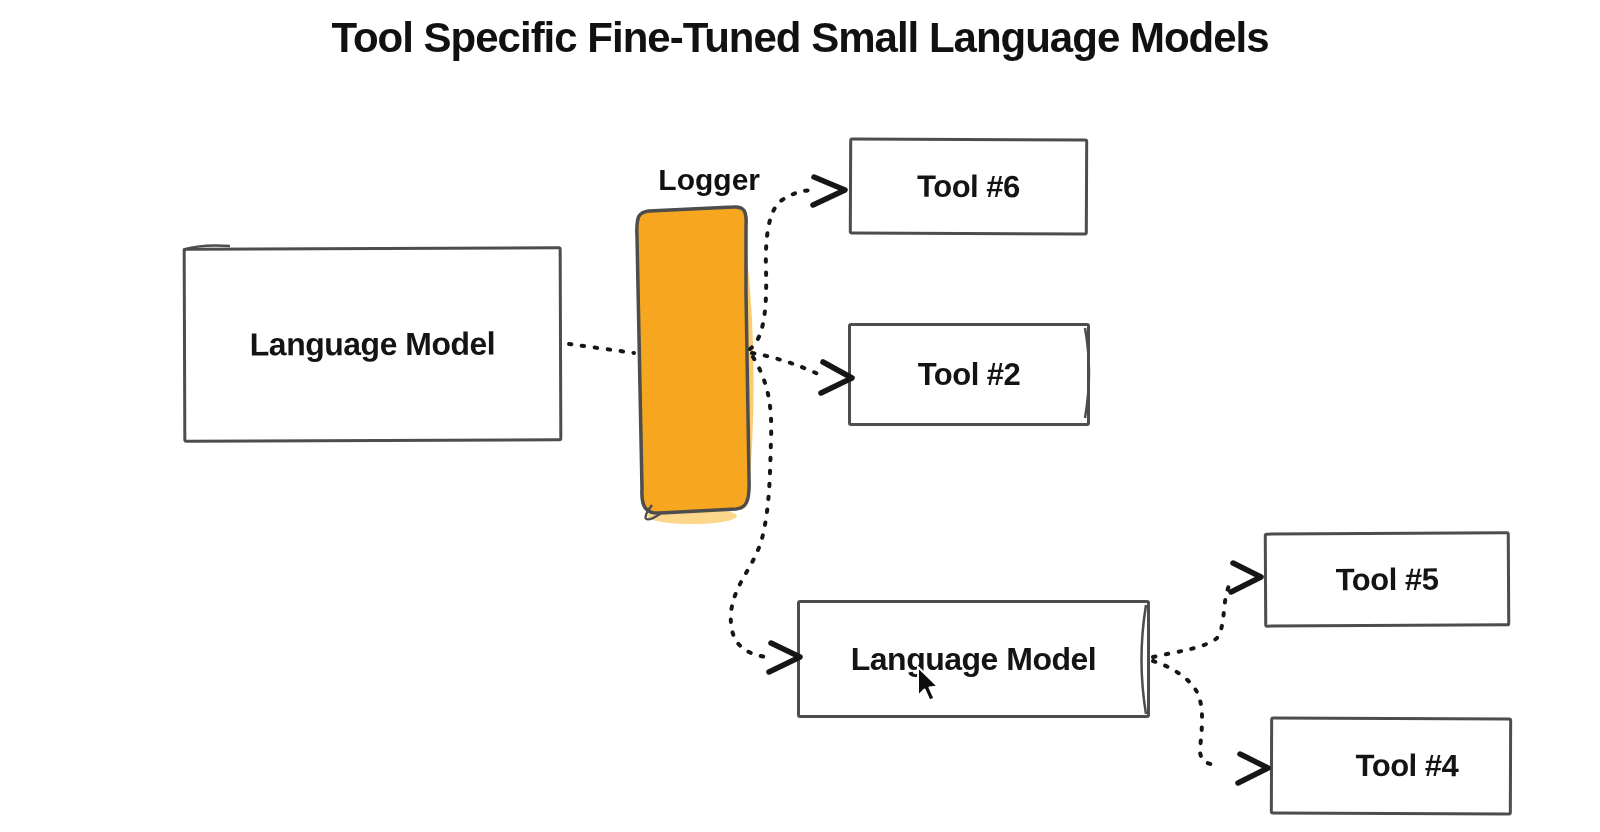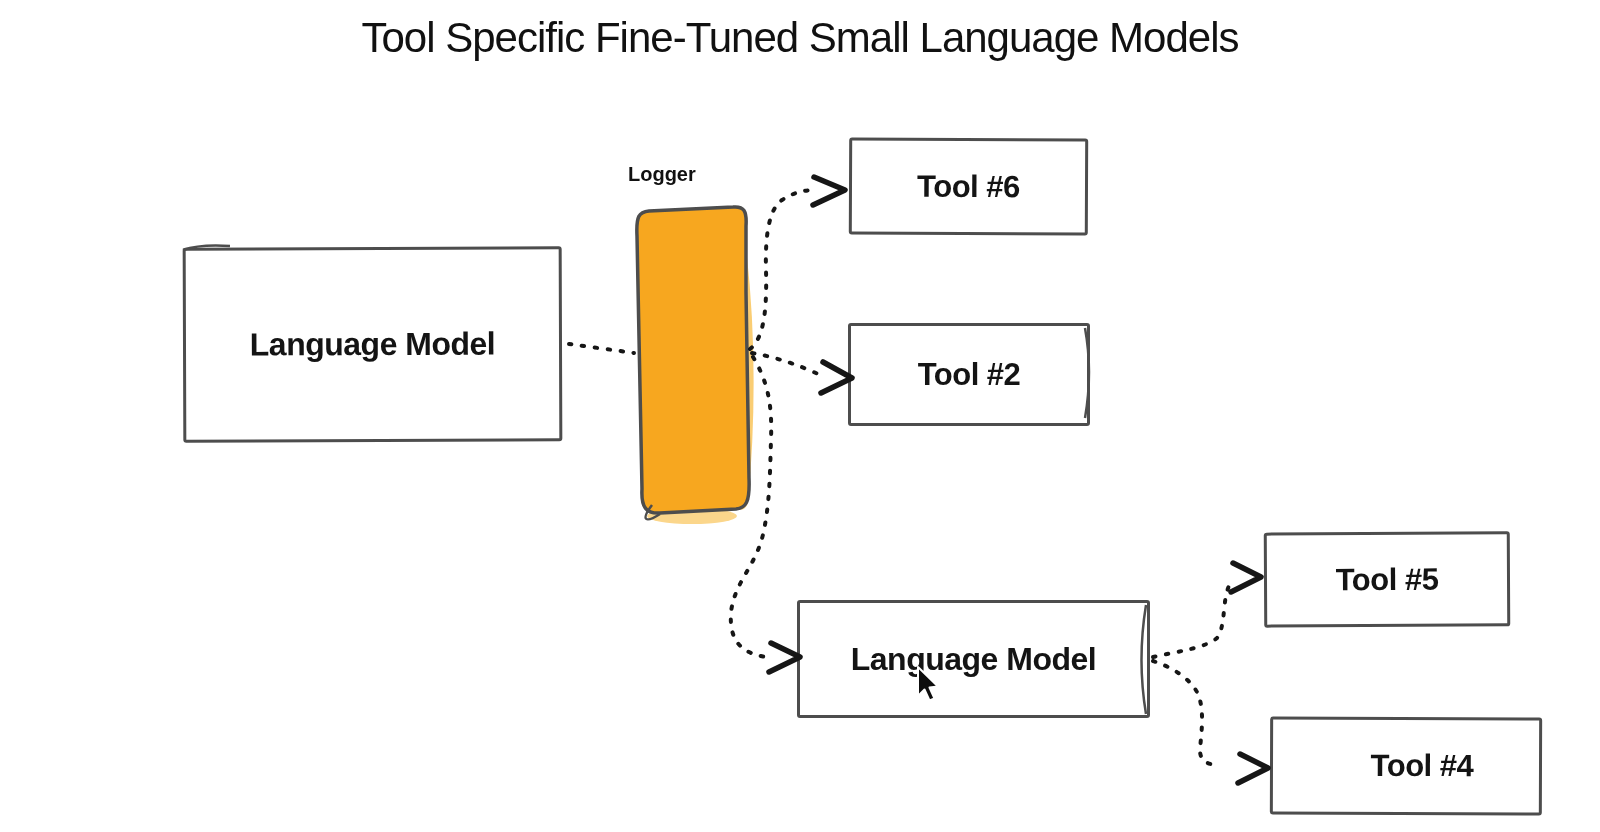--- a/index.html
+++ b/index.html
@@ -13,39 +13,39 @@
   html,body{margin:0;padding:0;}
   body{
     width:1600px;height:832px;position:relative;overflow:hidden;
     background:var(--background);
     font-family:"Liberation Sans","DejaVu Sans",sans-serif;
     color:var(--text-color);
   }
   .stage{position:absolute;inset:0;width:1600px;height:832px;}
   .title{
     position:absolute;left:0;top:14px;width:100%;
-    text-align:center;font-size:42px;font-weight:400;letter-spacing:-1px;
+    text-align:center;font-size:42px;font-weight:700;letter-spacing:-1px;
     color:#111;
   }
   .node{
     position:absolute;background:#fff;
     border:3px solid var(--box-border);border-radius:3px;
     display:flex;align-items:center;justify-content:center;
     font-size:32px;font-weight:700;letter-spacing:-0.5px;
     color:var(--text-color);box-sizing:border-box;
   }
   #node-lm1{left:183px;top:247px;width:379px;height:195px;transform:rotate(-0.2deg);}
   #node-tool1{left:849px;top:138px;width:239px;height:97px;transform:rotate(0.25deg);font-size:31px;}
   #node-tool2{left:848px;top:323px;width:242px;height:103px;font-size:31px;}
   #node-lm2{left:797px;top:600px;width:353px;height:118px;}
   #node-tool3{left:1264px;top:532px;width:246px;height:95px;transform:rotate(-0.3deg);font-size:31px;}
-  #node-tool4{left:1270px;top:717px;width:272px;height:98px;transform:rotate(0.2deg);font-size:31px;padding-left:32px;}
+  #node-tool4{left:1270px;top:717px;width:242px;height:98px;transform:rotate(0.2deg);font-size:31px;padding-left:32px;}
   .logger-label{
     position:absolute;left:628px;top:163px;width:132px;
-    text-align:left;font-size:20px;font-weight:700;color:#111;
+    text-align:right;font-size:30px;font-weight:700;color:#111;
   }
   svg.overlay{position:absolute;left:0;top:0;pointer-events:none;}
   .dashed{fill:none;stroke:var(--line-color);stroke-width:4;stroke-dasharray:2.5 10.5;stroke-linecap:round;}
   .chevron{fill:none;stroke:var(--line-color);stroke-width:5.5;stroke-linecap:round;stroke-linejoin:round;}
   .sketch{fill:none;stroke:var(--box-border);stroke-width:2.5;}
 </style>
 </head>
 <body>
 
 <div class="stage">

